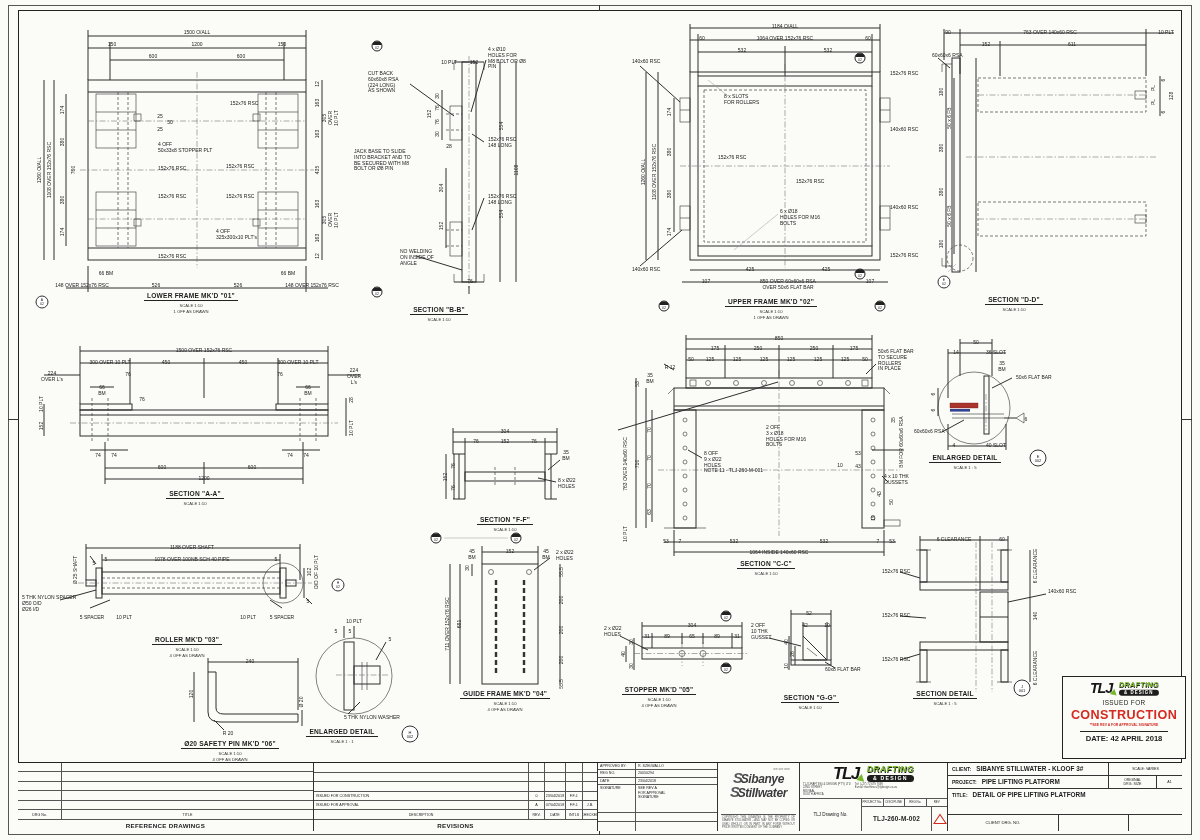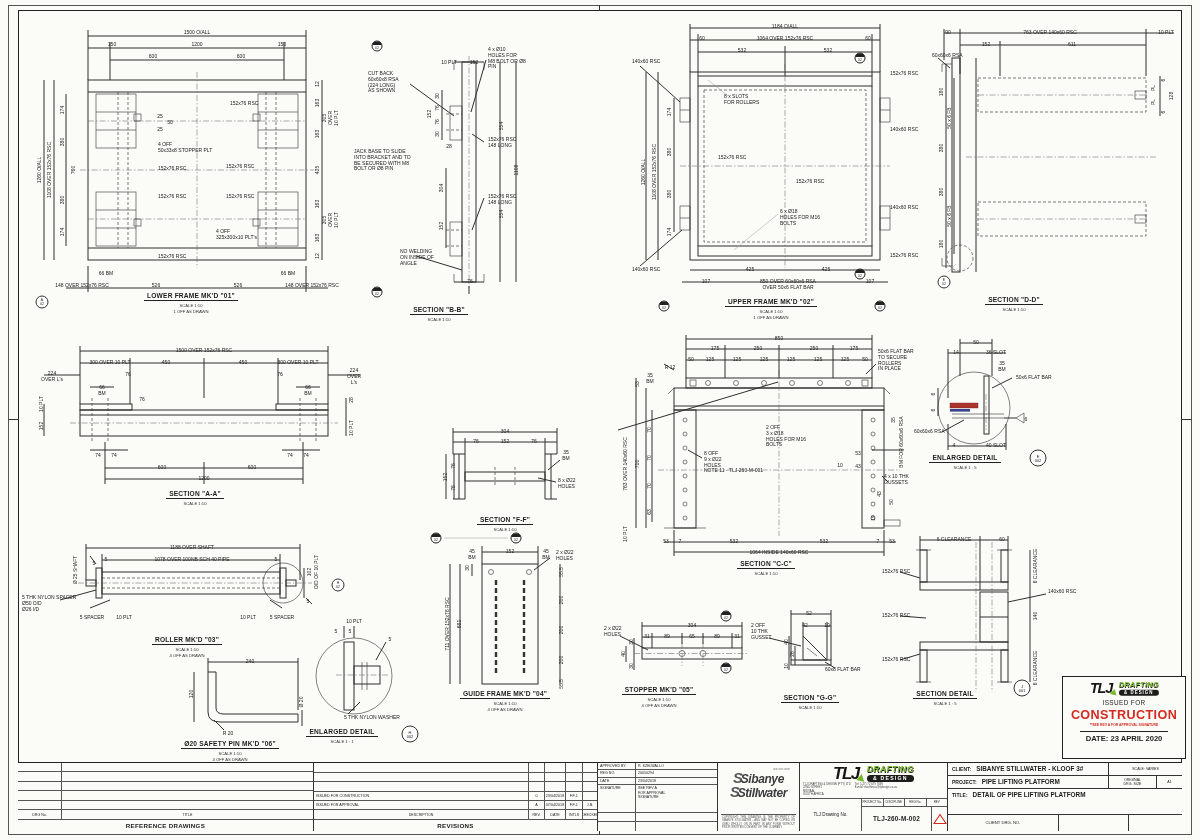--- a/index.html
+++ b/index.html
@@ -968,21 +968,21 @@
       <span class="tlj-t">TLJ</span>
       <span class="tlj-wedge"></span>
       <span class="tlj-right">
         <span class="tlj-draft">DRAFTING</span>
         <span class="tlj-design">&amp; DESIGN</span>
       </span>
     </div>
     <div class="issued">ISSUED FOR</div>
     <div class="constr">CONSTRUCTION</div>
     <div class="note">**SEE REV A FOR APPROVAL SIGNATURE</div>
-    <div class="date">DATE:  23 APRIL 2020</div>
+    <div class="date">DATE:  42 APRIL 2018</div>
   </div>
 
   <div class="tb">
 
     <div class="col" style="width:296px">
       <div class="rrow grow">
           <div class="hcell" style="width:44px"></div>
           <div class="hcell" style="flex:1;border-right:none"></div>
         </div>
       <div class="rrow grow">

